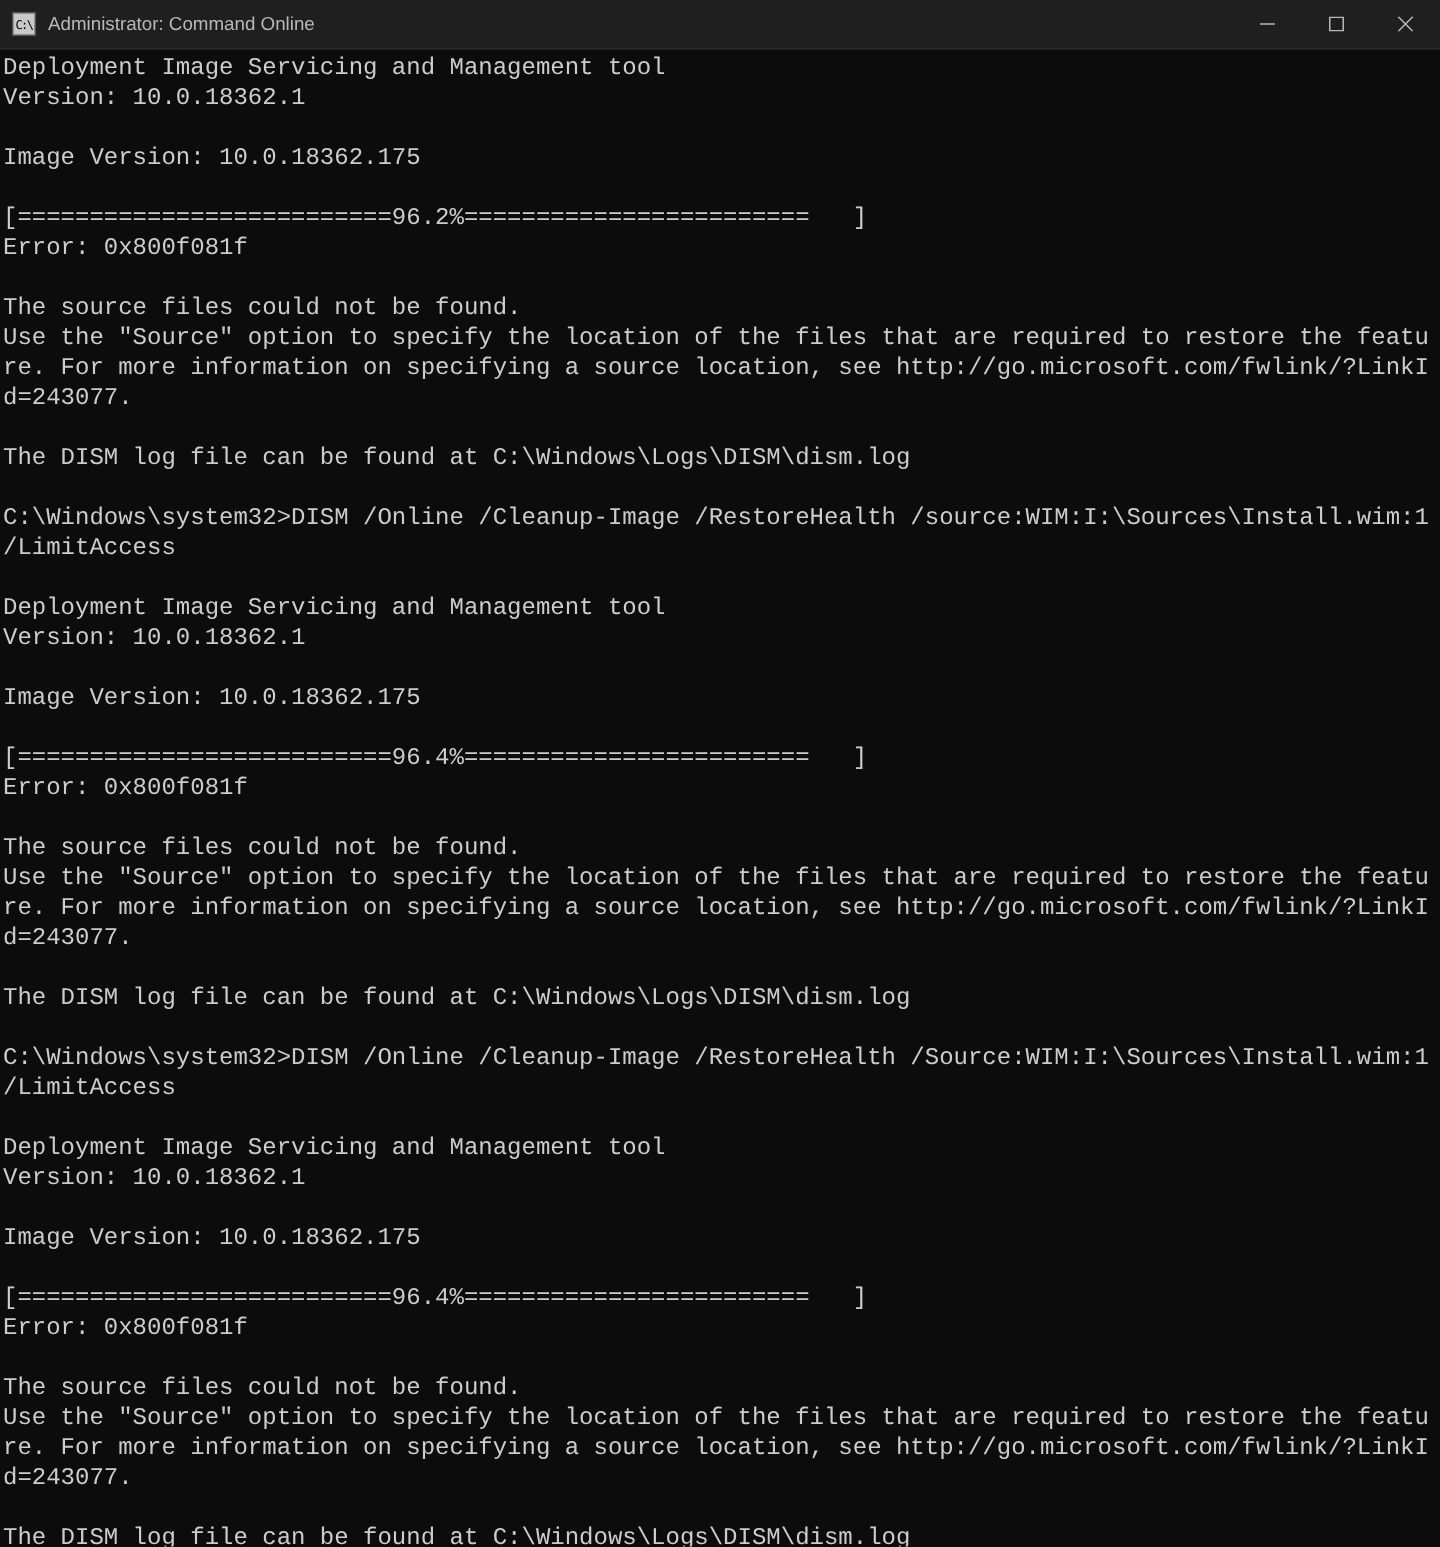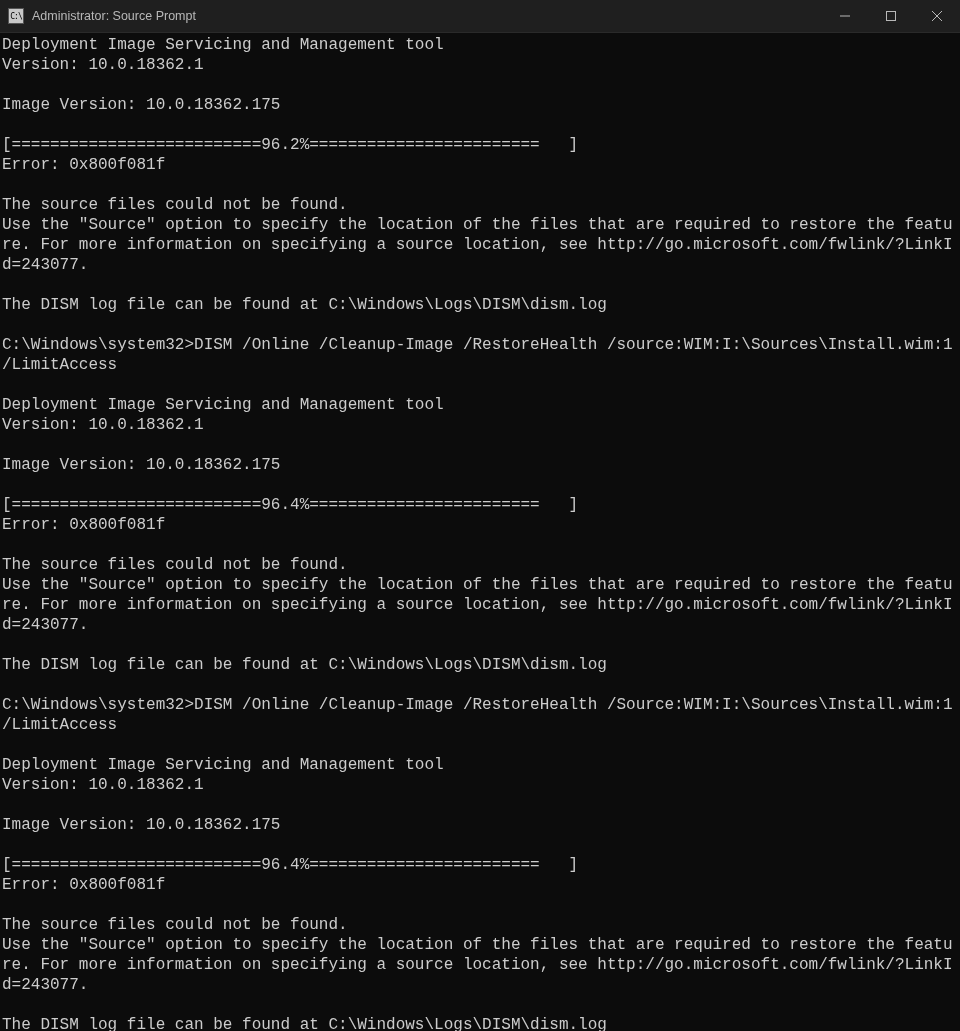--- a/index.html
+++ b/index.html
@@ -117,21 +117,21 @@
     background: #4d4d4d;
   }
 </style>
 </head>
 <body>
 
 <div class="window">
 
   <div class="titlebar">
     <span class="app-icon">C:\</span>
-    <span class="title-text">Administrator: Source Prompt</span>
+    <span class="title-text">Administrator: Command Online</span>
     <span class="spacer"></span>
     <div class="win-btn">
       <svg viewBox="0 0 10 10">
           <line x1="0" y1="5" x2="10" y2="5"></line>
         </svg>
     </div>
     <div class="win-btn">
       <svg viewBox="0 0 10 10">
           <rect x="0.5" y="0.5" width="9" height="9"></rect>
         </svg>

